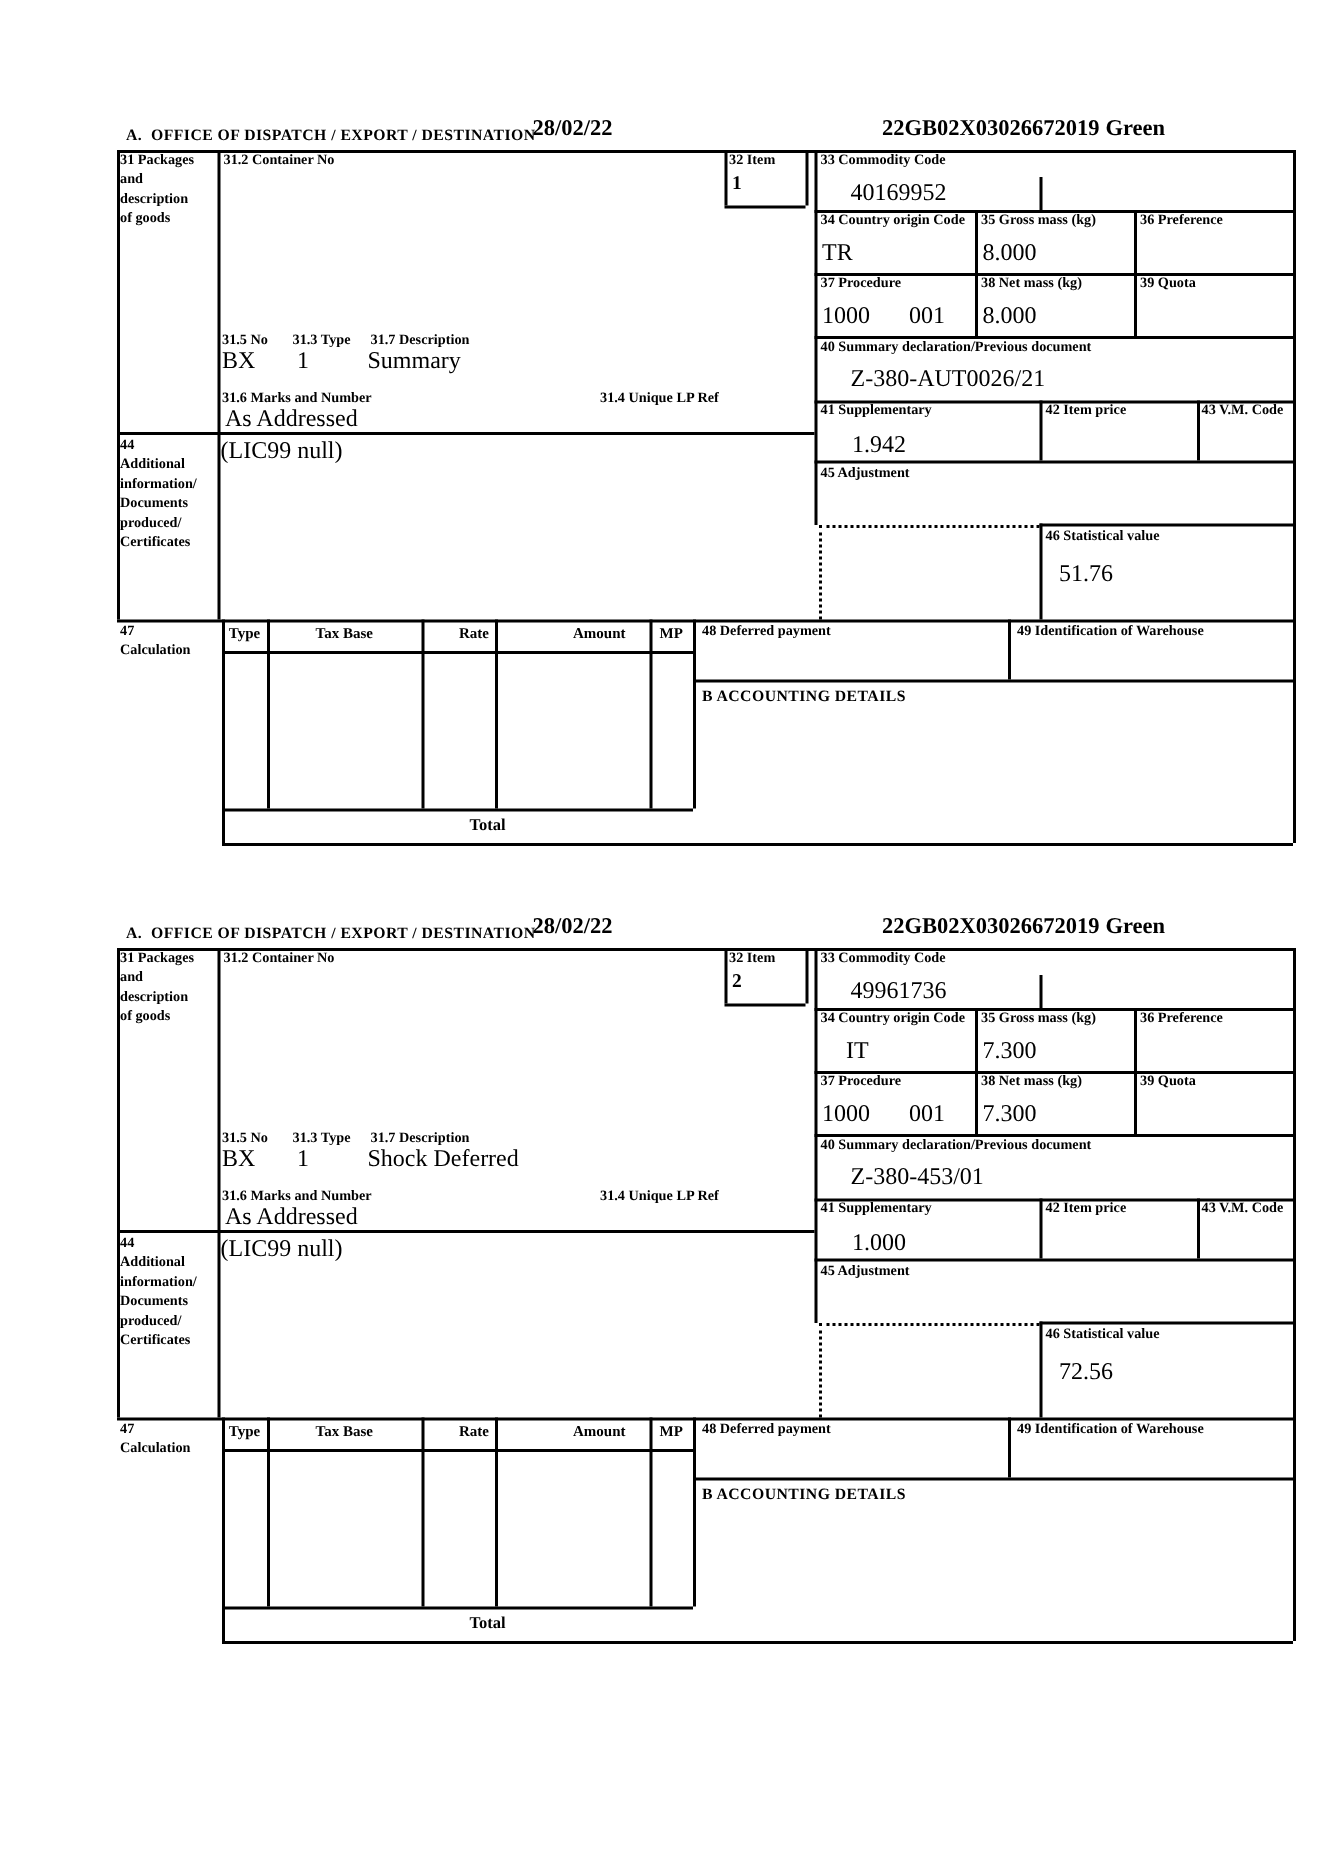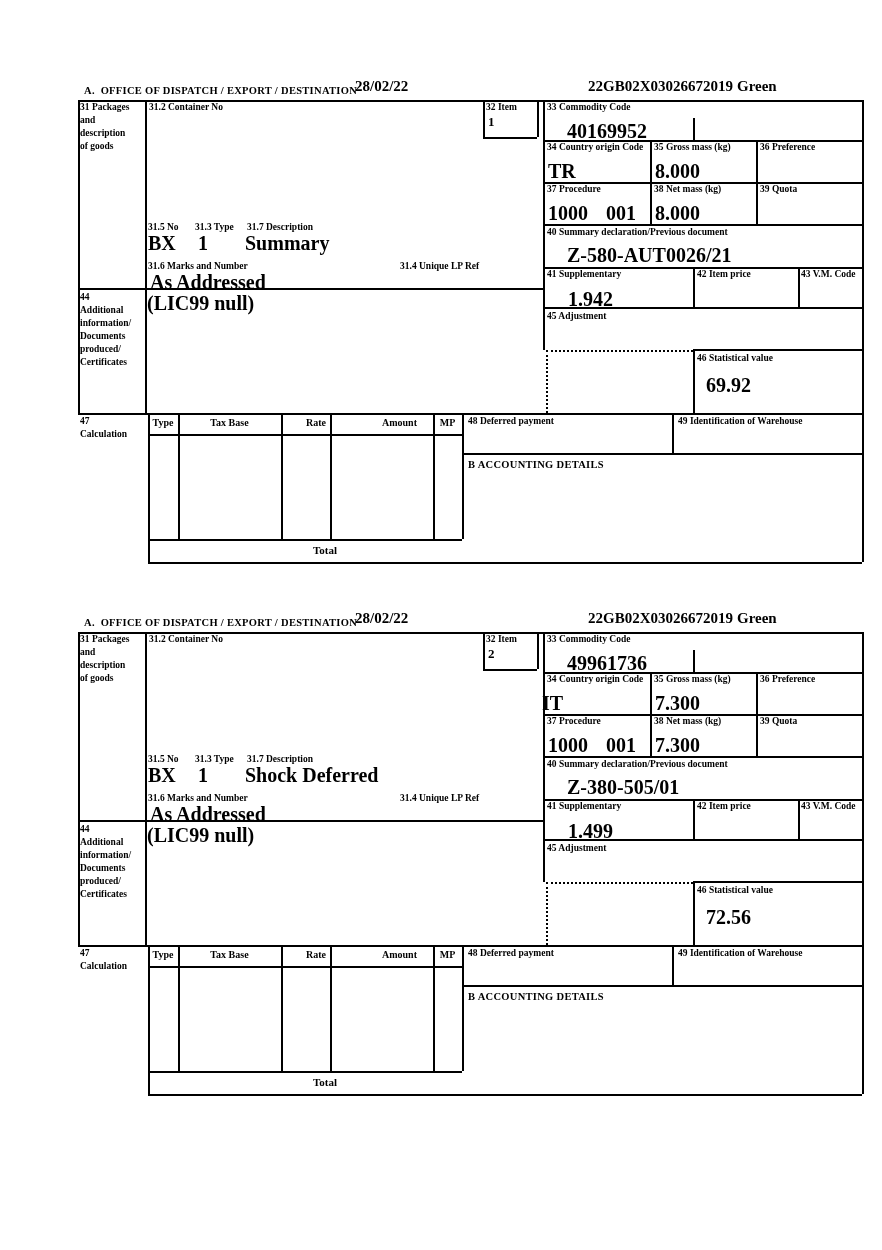--- a/index.html
+++ b/index.html
@@ -7,21 +7,21 @@
     width:882px; height:1250px; position:relative; background:#ffffff; color:#000;
     font-family:"Liberation Serif","DejaVu Serif",serif;
   }
   .form { position:absolute; left:78px; width:786px; height:486px; }
   .abs  { position:absolute; white-space:pre; }
   .hl   { position:absolute; height:0; border-top:2px solid #000; }
   .vl   { position:absolute; width:0;  border-left:2px solid #000; }
   .dot-h{ border-top-style:dotted; }
   .dot-v{ border-left-style:dotted; }
   .lbl  { font-size:9.5px; font-weight:bold; line-height:1.05; }
-  .val  { font-size:20px;  font-weight:bold; }
+  .val  { font-size:16px;  font-weight:normal; }
   .sval { font-size:13px;  font-weight:bold; }
   .hdr  { font-size:15px;  font-weight:bold; }
   .office { font-size:10.5px; font-weight:bold; letter-spacing:0.3px; }
   .th   { font-size:10px; font-weight:bold; }
   .tc   { text-align:center; }
   .tr   { text-align:right; }
 </style>
 </head>
 <body>
 
@@ -103,28 +103,28 @@
     <div class="abs lbl" style="left:576px;top:65px">35 Gross mass (kg)</div>
     <div class="abs val" style="left:577px;top:82px">8.000</div>
     <div class="abs lbl" style="left:682px;top:65px">36 Preference</div>
     <div class="abs lbl" style="left:469px;top:107px">37 Procedure</div>
     <div class="abs val" style="left:470px;top:124px">1000</div>
     <div class="abs val" style="left:528px;top:124px">001</div>
     <div class="abs lbl" style="left:576px;top:107px">38 Net mass (kg)</div>
     <div class="abs val" style="left:577px;top:124px">8.000</div>
     <div class="abs lbl" style="left:682px;top:107px">39 Quota</div>
     <div class="abs lbl" style="left:469px;top:150px">40 Summary declaration/Previous document</div>
-    <div class="abs val" style="left:489px;top:166px">Z-580-AUT0026/21</div>
+    <div class="abs val" style="left:489px;top:166px">Z-380-AUT0026/21</div>
     <div class="abs lbl" style="left:469px;top:192px">41 Supplementary</div>
     <div class="abs val" style="left:490px;top:210px">1.942</div>
     <div class="abs lbl" style="left:619px;top:192px">42 Item price</div>
     <div class="abs lbl" style="left:723px;top:192px">43 V.M. Code</div>
     <div class="abs lbl" style="left:469px;top:234px">45 Adjustment</div>
     <div class="abs lbl" style="left:619px;top:276px">46 Statistical value</div>
-    <div class="abs val" style="left:628px;top:296px">69.92</div>
+    <div class="abs val" style="left:628px;top:296px">51.76</div>
 
     <div class="abs lbl" style="left:2px;top:339px">47</div>
     <div class="abs lbl" style="left:2px;top:352px">Calculation</div>
     <div class="abs th tc" style="left:70px;top:339px;width:30px">Type</div>
     <div class="abs th tc" style="left:100px;top:339px;width:103px">Tax Base</div>
     <div class="abs th tr" style="left:203px;top:339px;width:45px">Rate</div>
     <div class="abs th tr" style="left:252px;top:339px;width:87px">Amount</div>
     <div class="abs th tc" style="left:355px;top:339px;width:29px">MP</div>
     <div class="abs th tc" style="left:90px;top:466px;width:314px;font-size:11px">Total</div>
 
@@ -200,34 +200,34 @@
     <div class="abs lbl" style="left:2px;top:228px">Additional</div>
     <div class="abs lbl" style="left:2px;top:241px">information/</div>
     <div class="abs lbl" style="left:2px;top:254px">Documents</div>
     <div class="abs lbl" style="left:2px;top:267px">produced/</div>
     <div class="abs lbl" style="left:2px;top:280px">Certificates</div>
     <div class="abs val" style="left:69px;top:214px">(LIC99 null)</div>
 
     <div class="abs lbl" style="left:469px;top:25px">33 Commodity Code</div>
     <div class="abs val" style="left:489px;top:42px">49961736</div>
     <div class="abs lbl" style="left:469px;top:65px">34 Country origin Code</div>
-    <div class="abs val" style="left:464px;top:82px">IT</div>
+    <div class="abs val" style="left:486px;top:82px">IT</div>
     <div class="abs lbl" style="left:576px;top:65px">35 Gross mass (kg)</div>
     <div class="abs val" style="left:577px;top:82px">7.300</div>
     <div class="abs lbl" style="left:682px;top:65px">36 Preference</div>
     <div class="abs lbl" style="left:469px;top:107px">37 Procedure</div>
     <div class="abs val" style="left:470px;top:124px">1000</div>
     <div class="abs val" style="left:528px;top:124px">001</div>
     <div class="abs lbl" style="left:576px;top:107px">38 Net mass (kg)</div>
     <div class="abs val" style="left:577px;top:124px">7.300</div>
     <div class="abs lbl" style="left:682px;top:107px">39 Quota</div>
     <div class="abs lbl" style="left:469px;top:150px">40 Summary declaration/Previous document</div>
-    <div class="abs val" style="left:489px;top:166px">Z-380-505/01</div>
+    <div class="abs val" style="left:489px;top:166px">Z-380-453/01</div>
     <div class="abs lbl" style="left:469px;top:192px">41 Supplementary</div>
-    <div class="abs val" style="left:490px;top:210px">1.499</div>
+    <div class="abs val" style="left:490px;top:210px">1.000</div>
     <div class="abs lbl" style="left:619px;top:192px">42 Item price</div>
     <div class="abs lbl" style="left:723px;top:192px">43 V.M. Code</div>
     <div class="abs lbl" style="left:469px;top:234px">45 Adjustment</div>
     <div class="abs lbl" style="left:619px;top:276px">46 Statistical value</div>
     <div class="abs val" style="left:628px;top:296px">72.56</div>
 
     <div class="abs lbl" style="left:2px;top:339px">47</div>
     <div class="abs lbl" style="left:2px;top:352px">Calculation</div>
     <div class="abs th tc" style="left:70px;top:339px;width:30px">Type</div>
     <div class="abs th tc" style="left:100px;top:339px;width:103px">Tax Base</div>

